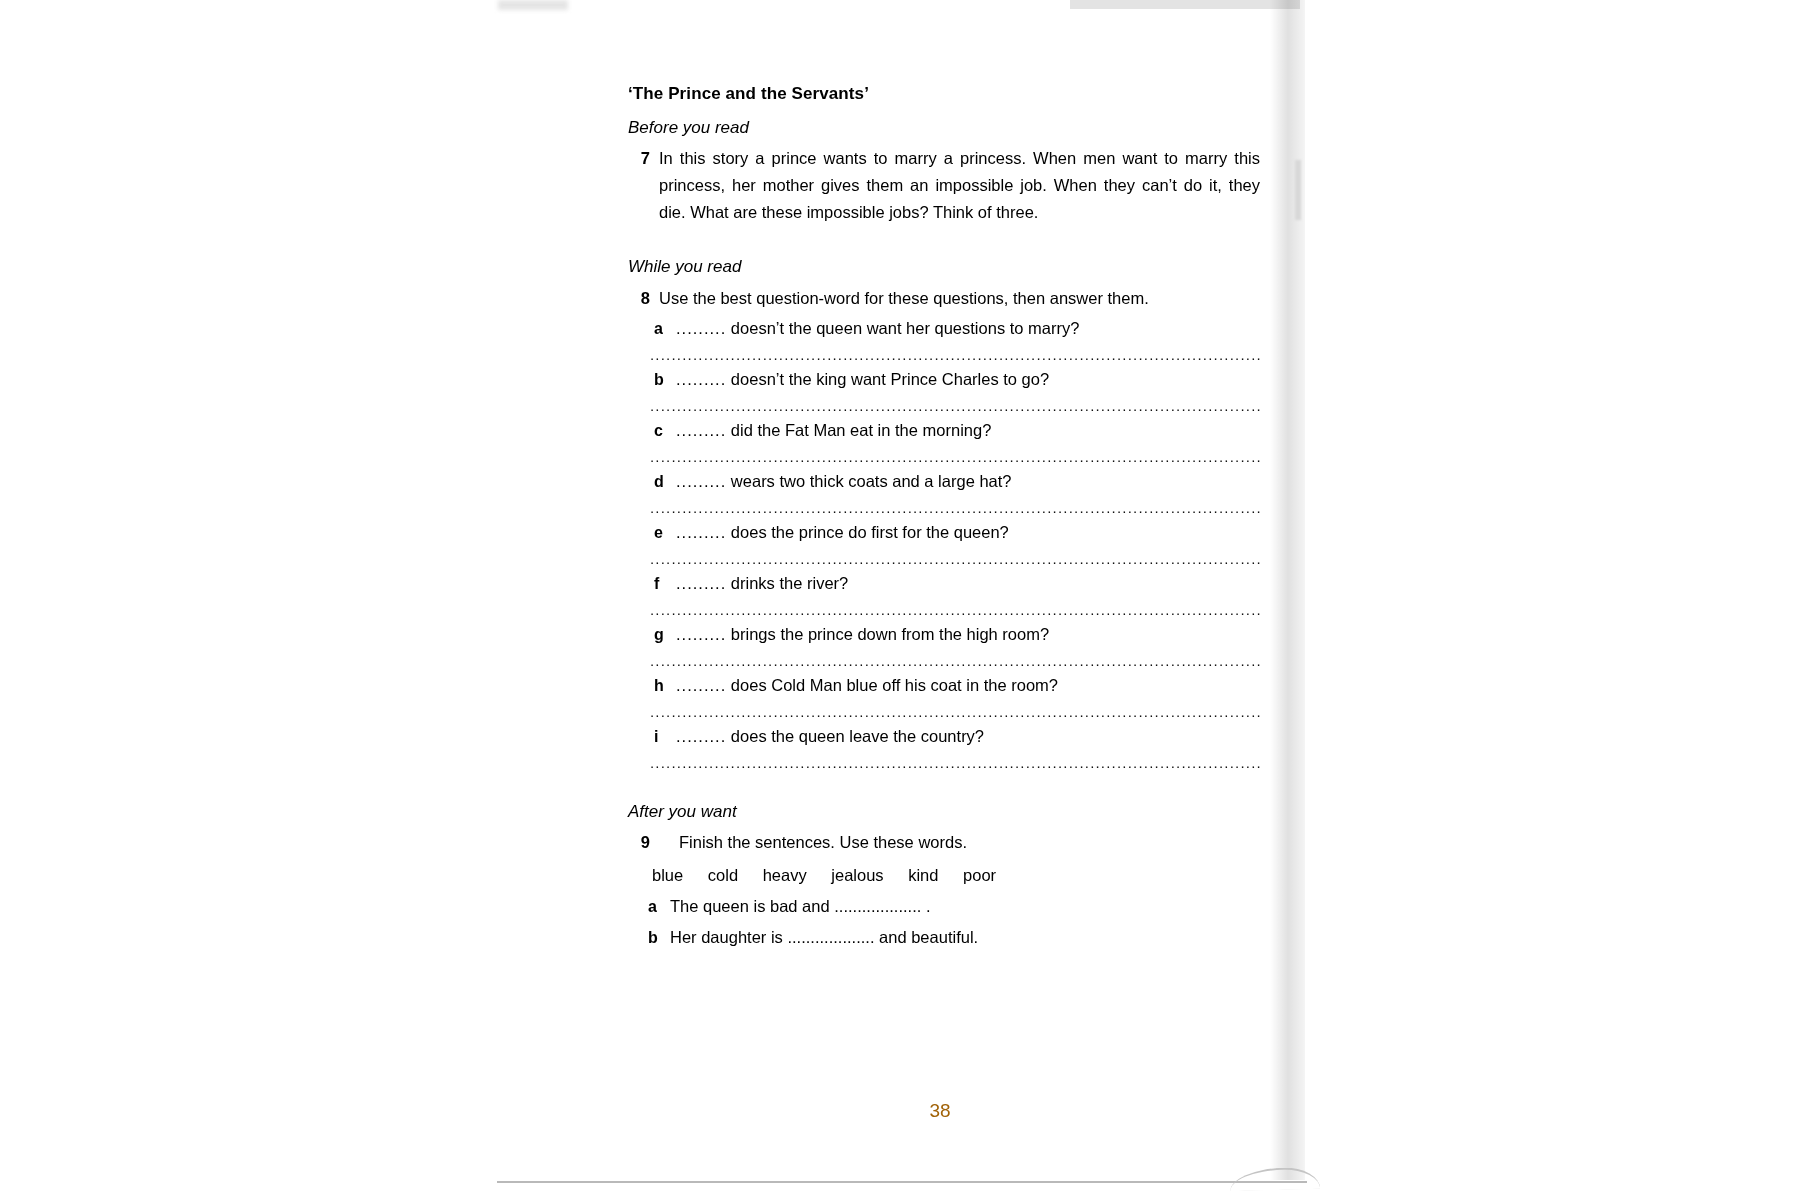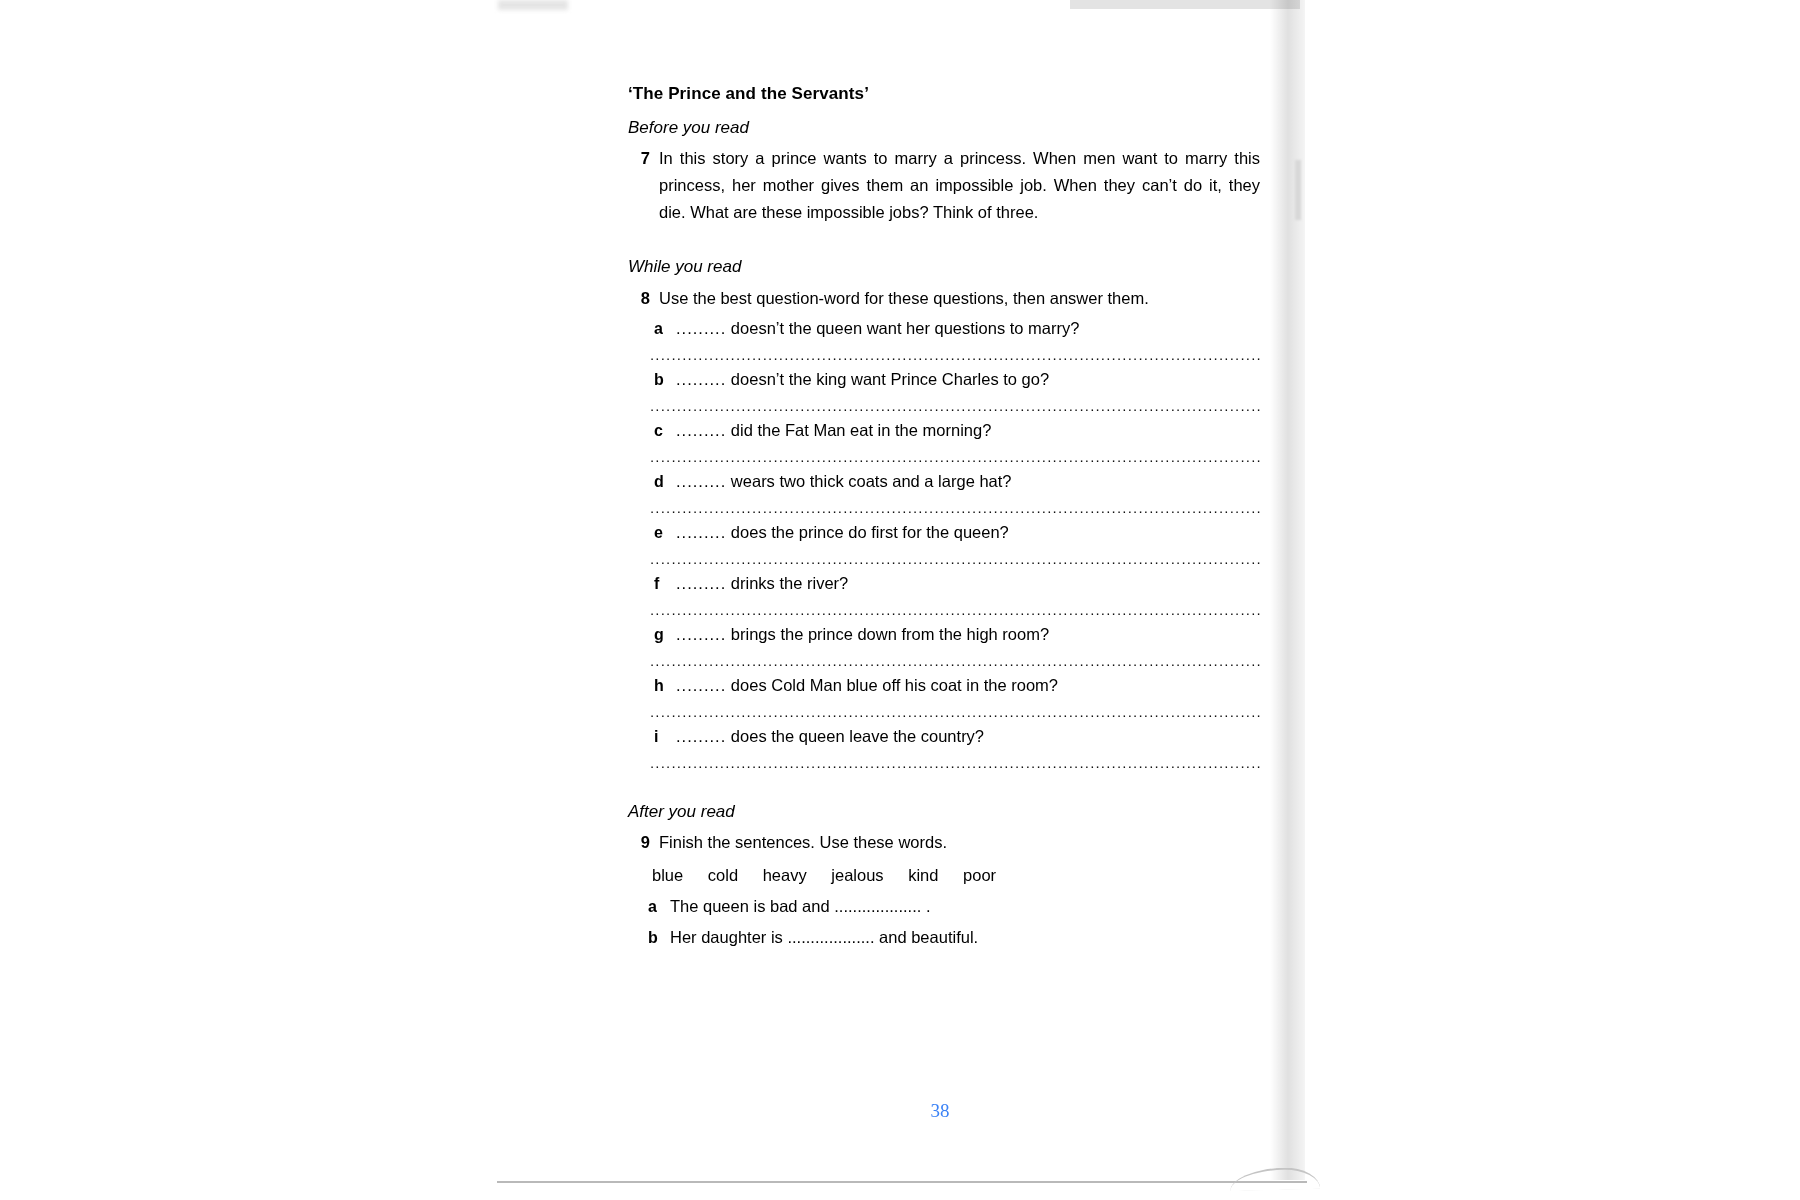--- a/index.html
+++ b/index.html
@@ -131,21 +131,21 @@
     box-sizing: content-box;
   }
   .ex-body {
     flex: 1 1 auto;
   }
   .ex-body p {
     margin: 0;
     text-align: justify;
     text-justify: inter-word;
   }
-  .ex-body p.last { text-align: left; }
+  .ex-body p.last { text-align: left; margin-left: 20px; }
 
   .wordbank {
     margin: 6px 0 2px 32px;
     font-size: 16.5px;
   }
   .wordbank span { margin-right: 36px; }
   .wordbank.tight span { margin-right: 20px; }
 
   .qlist {
     margin: 4px 0 0 0;
@@ -193,23 +193,23 @@
     margin-left: 28px;
   }
   .sent-text { font-size: 16.5px; }
 
   .folio {
     position: absolute;
     left: 620px;
     top: 1100px;
     width: 640px;
     text-align: center;
-    font-family: Liberation Serif, serif;
+    font-family: Liberation Sans, sans-serif;
     font-size: 19px;
-    color: #3b82f6;
+    color: #a16207;
   }
 </style>
 </head>
 <body>
 
 <div class="page-scan">
   <div class="scan-left-edge"></div>
   <div class="scan-top-smudge"></div>
   <div class="scan-top-nick"></div>
   <div class="scan-right-shadow"></div>
@@ -309,21 +309,21 @@
       <li>
         <div class="qrow">
           <span class="qletter">i</span>
           <span class="qtext"><span class="gap">.........</span> <span>does the queen leave the country?</span></span>
         </div>
         <div class="answer-line">..................................................................................................................</div>
       </li>
 
     </ul>
 
-    <div class="sec-sub spaced">After you read</div>
+    <div class="sec-sub spaced">After you want</div>
 
     <div class="ex">
       <div class="ex-num">9</div>
       <div class="ex-body">
         <p class="last">Finish the sentences. Use these words.</p>
       </div>
     </div>
 
     <div class="wordbank tight">
       <span>blue</span>

